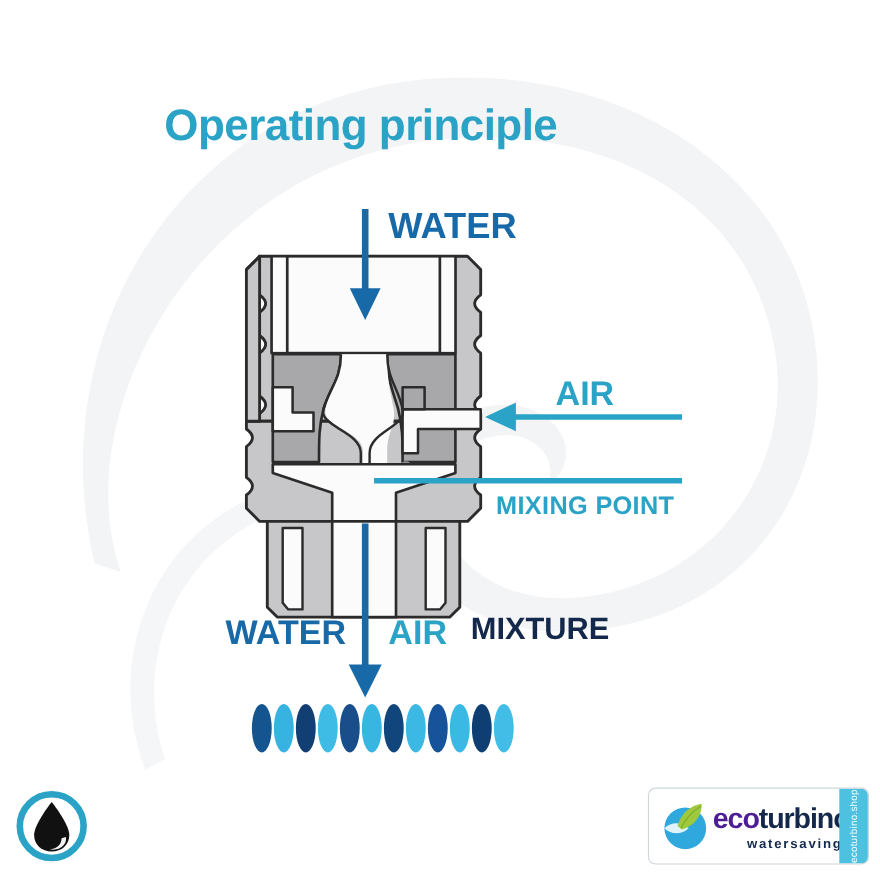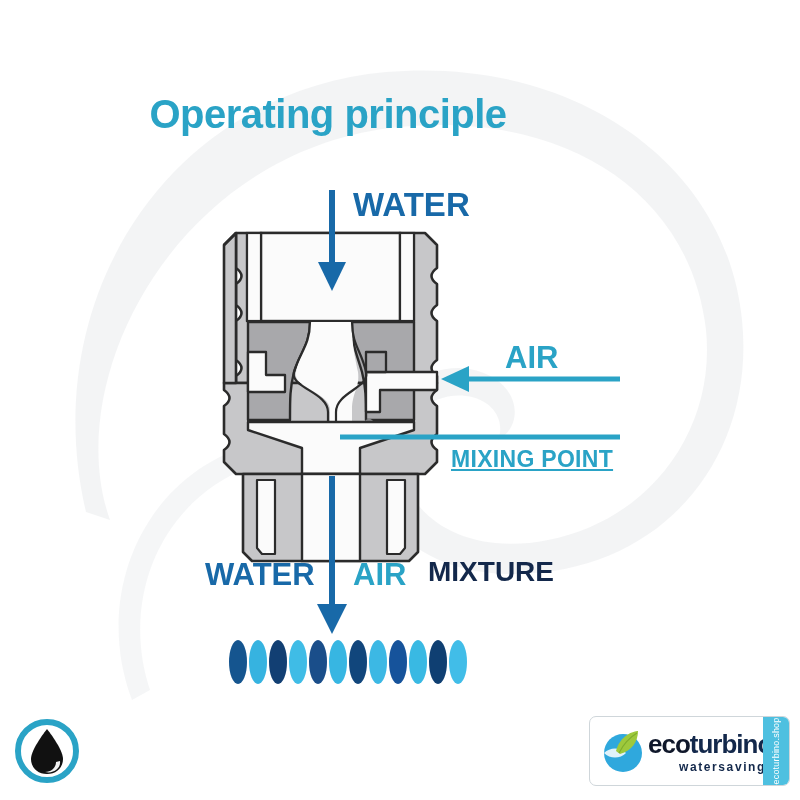--- a/index.html
+++ b/index.html
@@ -27,21 +27,21 @@
   }
   .diagram{position:absolute;left:0;top:0;width:800px;height:800px;}
   .lbl{
     position:absolute;
     font-weight:bold;
     white-space:nowrap;
     line-height:1;
   }
   .lbl-water-top{left:353px;top:188px;font-size:33px;color:#1869a8;}
   .lbl-air{left:505px;top:342px;font-size:31px;color:#2aa3c6;}
-  .lbl-mix{left:451px;top:448px;font-size:23px;color:#2aa3c6;letter-spacing:.3px;text-decoration:underline;}
+  .lbl-mix{left:451px;top:448px;font-size:23px;color:#2aa3c6;letter-spacing:.3px;}
   .lbl-water-bot{left:205px;top:559px;font-size:31px;color:#1869a8;}
   .lbl-air-bot{left:353px;top:559px;font-size:31px;color:#2aa3c6;}
   .lbl-mixture{left:428px;top:558px;font-size:28px;color:#13284b;}
 
   
   .drop-badge{position:absolute;left:12px;top:716px;width:70px;height:70px;}
   
   .logo-box{
     position:absolute;left:589px;top:716px;width:199px;height:68px;
     background:#ffffff;
@@ -59,21 +59,21 @@
     left:50%;top:50%;
     transform:translate(-50%,-50%) rotate(-90deg);
     transform-origin:center center;
     font-size:9px;color:#ffffff;white-space:nowrap;
     letter-spacing:.2px;
   }
   .logo-eco{
     position:absolute;left:58px;top:14px;
     font-size:26px;font-weight:bold;letter-spacing:-1px;line-height:1;
   }
-  .logo-eco .g{color:#0f172a;text-align:right;}
+  .logo-eco .g{color:#4c1d95;text-align:right;}
   .logo-eco .d{color:#13284b;}
   .logo-ws{
     position:absolute;left:89px;top:43px;
     font-size:12px;font-weight:bold;color:#13284b;letter-spacing:1.6px;
   }
 </style>
 </head>
 <body>
 
 <div id="stage">

